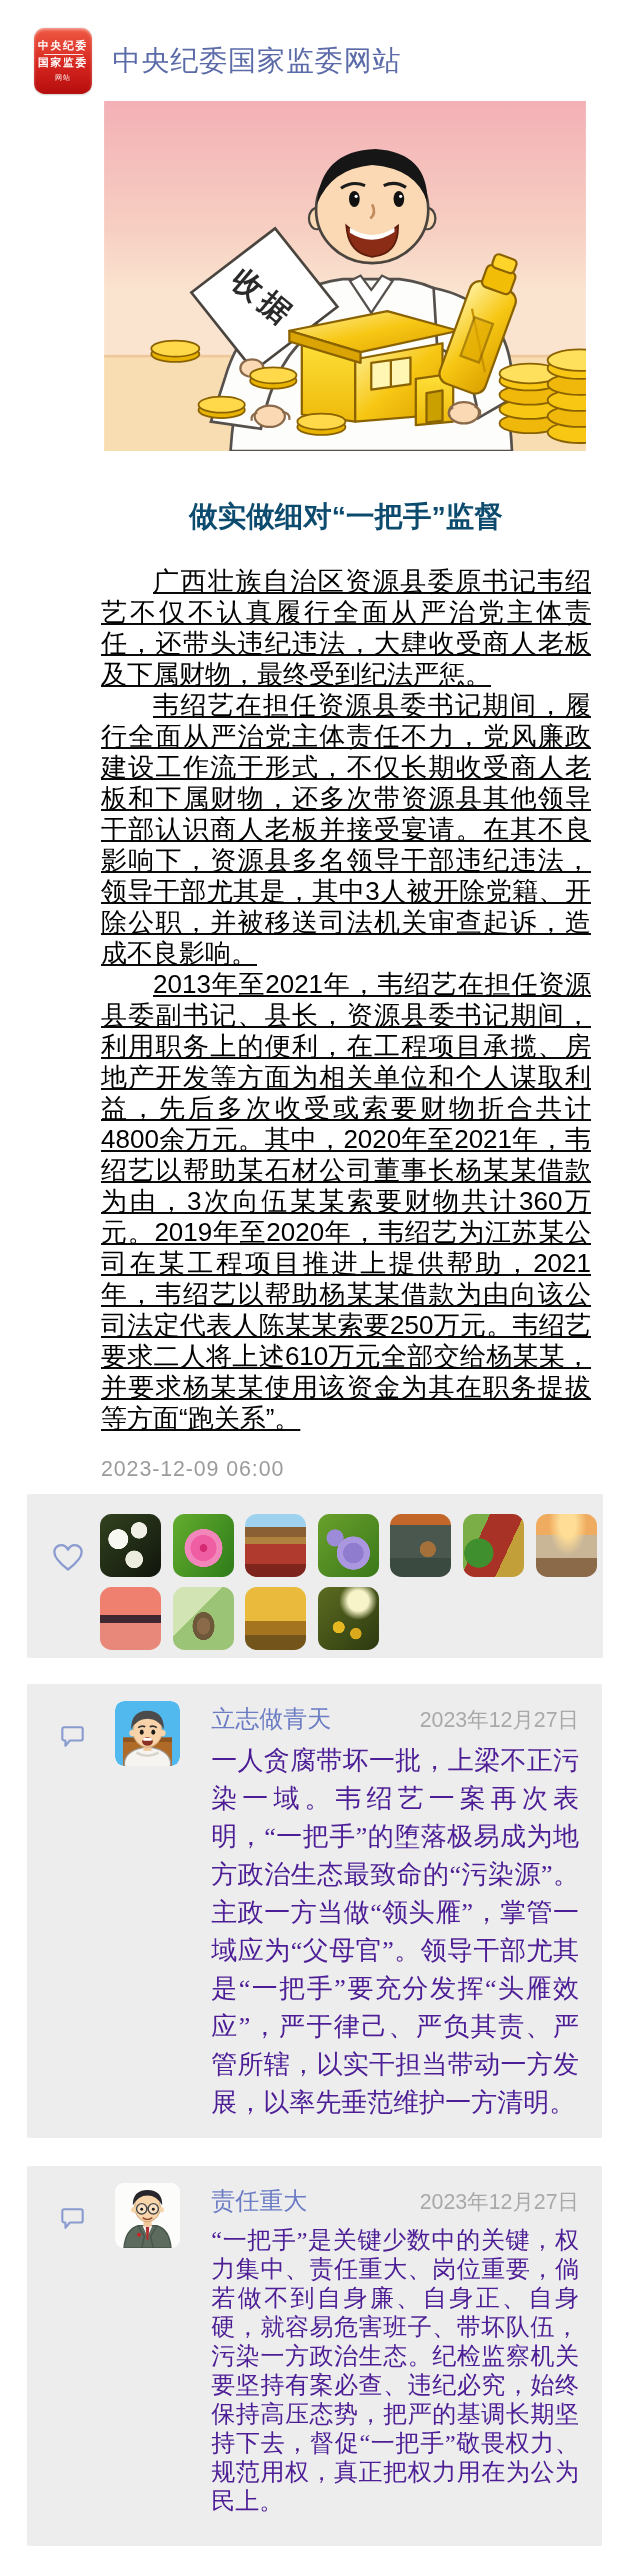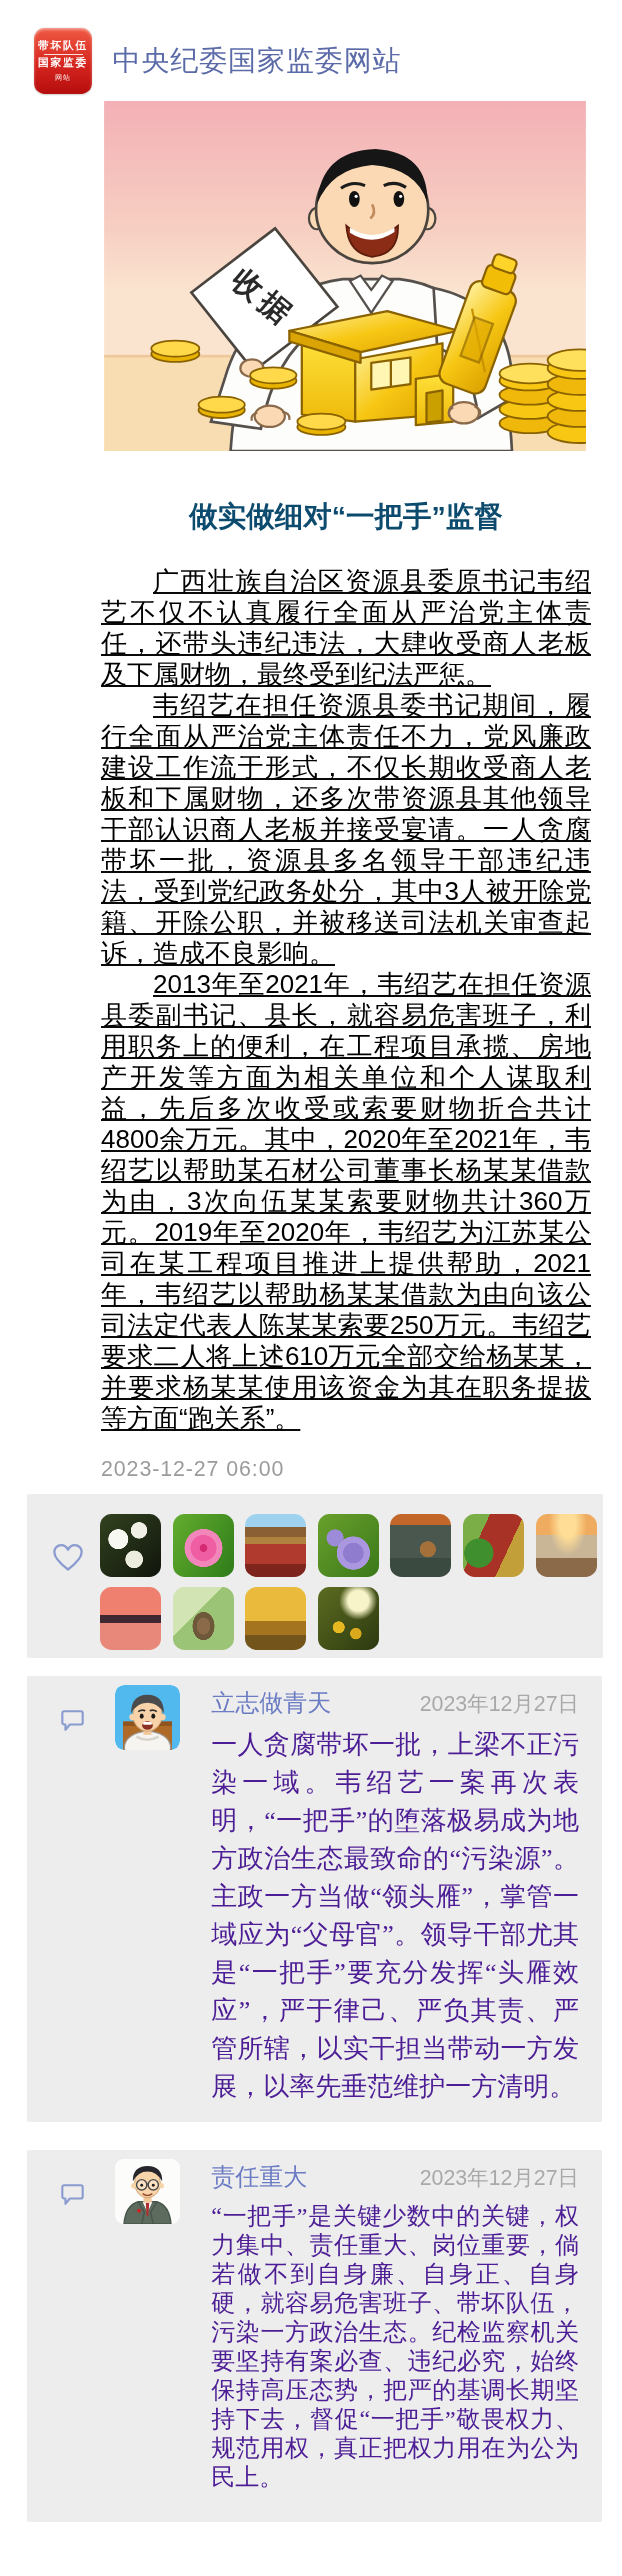--- a/index.html
+++ b/index.html
@@ -52,22 +52,22 @@
   .heart-col{width:32px;margin-top:28.5px;flex-shrink:0;}
   .thumb-grid{
     margin-left:16px;display:grid;
     grid-template-columns:repeat(7,61px);
     gap:9.8px 11.6px;
   }
   .thumb{width:61px;height:63px;border-radius:11.6px;}
 
   
   .comment-card{
-    width:519px;margin:18px 0 0 27px;background:var(--panel_gray);
-    padding:9px 23px 16px 33px;display:flex;border-radius:1.8px;gap:16px;
+    width:519px;margin:26px 0 0 27px;background:var(--panel_gray);
+    padding:17px 23px 16px 33px;display:flex;border-radius:1.8px;gap:16px;
   }
   .comment-card.second{margin-top:28.5px;padding-bottom:30px;}
   .bubble-col{width:25px;margin-top:24px;flex-shrink:0;}
   .avatar{
     width:65px;height:65px;border-radius:9px;margin-left:14.3px;flex-shrink:0;
     overflow:hidden;background:#fff;
   }
   .c-content{flex:1;margin-left:15px;min-width:0;}
   .c-head{display:flex;justify-content:space-between;align-items:baseline;margin-top:1.8px;}
   .c-user{font-size:24px;color:var(--username_blue);}
@@ -78,21 +78,21 @@
   }
   .second .c-text{font-size:24px;line-height:29px;margin-top:9px;}
 </style>
 </head>
 <body>
 
 <div class="page">
 
   <div class="header">
     <div class="logo">
-      <div class="l1">带坏队伍</div>
+      <div class="l1">中央纪委</div>
       <div class="sep"></div>
       <div class="l2">国家监委</div>
       <div class="l3">网站</div>
     </div>
     <div class="site-title">中央纪委国家监委网站</div>
   </div>
 
   <div class="illus">
     <svg width="482" height="350" viewBox="0 0 541 393">
       <defs>
@@ -190,26 +190,26 @@
         <ellipse cx="244" cy="366" rx="27" ry="9" fill="#e9b400"></ellipse>
         <ellipse cx="244" cy="360" rx="27" ry="9" fill="#ffd94a"></ellipse>
       </g>
     </svg>
   </div>
 
   <div class="article">
     <h1>做实做细对“一把手”监督</h1>
     <div class="paras">
       <p>广西壮族自治区资源县委原书记韦绍艺不仅不认真履行全面从严治党主体责任，还带头违纪违法，大肆收受商人老板及下属财物，最终受到纪法严惩。</p>
-      <p>韦绍艺在担任资源县委书记期间，履行全面从严治党主体责任不力，党风廉政建设工作流于形式，不仅长期收受商人老板和下属财物，还多次带资源县其他领导干部认识商人老板并接受宴请。一人贪腐带坏一批，资源县多名领导干部违纪违法，受到党纪政务处分，其中3人被开除党籍、开除公职，并被移送司法机关审查起诉，造成不良影响。</p>
-      <p>2013年至2021年，韦绍艺在担任资源县委副书记、县长，就容易危害班子，利用职务上的便利，在工程项目承揽、房地产开发等方面为相关单位和个人谋取利益，先后多次收受或索要财物折合共计4800余万元。其中，2020年至2021年，韦绍艺以帮助某石材公司董事长杨某某借款为由，3次向伍某某索要财物共计360万元。2019年至2020年，韦绍艺为江苏某公司在某工程项目推进上提供帮助，2021年，韦绍艺以帮助杨某某借款为由向该公司法定代表人陈某某索要250万元。韦绍艺要求二人将上述610万元全部交给杨某某，并要求杨某某使用该资金为其在职务提拔等方面“跑关系”。</p>
-    </div>
-  </div>
-
-  <div class="pub-time">2023-12-27 06:00</div>
+      <p>韦绍艺在担任资源县委书记期间，履行全面从严治党主体责任不力，党风廉政建设工作流于形式，不仅长期收受商人老板和下属财物，还多次带资源县其他领导干部认识商人老板并接受宴请。在其不良影响下，资源县多名领导干部违纪违法，领导干部尤其是，其中3人被开除党籍、开除公职，并被移送司法机关审查起诉，造成不良影响。</p>
+      <p>2013年至2021年，韦绍艺在担任资源县委副书记、县长，资源县委书记期间，利用职务上的便利，在工程项目承揽、房地产开发等方面为相关单位和个人谋取利益，先后多次收受或索要财物折合共计4800余万元。其中，2020年至2021年，韦绍艺以帮助某石材公司董事长杨某某借款为由，3次向伍某某索要财物共计360万元。2019年至2020年，韦绍艺为江苏某公司在某工程项目推进上提供帮助，2021年，韦绍艺以帮助杨某某借款为由向该公司法定代表人陈某某索要250万元。韦绍艺要求二人将上述610万元全部交给杨某某，并要求杨某某使用该资金为其在职务提拔等方面“跑关系”。</p>
+    </div>
+  </div>
+
+  <div class="pub-time">2023-12-09 06:00</div>
 
   <div class="thumb-box">
     <div class="heart-col">
       <svg width="32" height="30" viewBox="0 0 36 34">
         <path d="M18,30 C6,21 2.5,15 2.5,10.2 C2.5,5.6 6,2.5 10.2,2.5 C13.4,2.5 16.3,4.5 18,7.6
                  C19.7,4.5 22.6,2.5 25.8,2.5 C30,2.5 33.5,5.6 33.5,10.2 C33.5,15 30,21 18,30 Z" fill="none" stroke="#8a9bd0" stroke-width="2.6" stroke-linejoin="round"></path>
       </svg>
     </div>
     <div class="thumb-grid">
       <div class="thumb" style="background: radial-gradient(circle at 30% 40%, rgb(248, 248, 242) 0px, rgb(248, 248, 242) 17%, rgba(0, 0, 0, 0) 18%), radial-gradient(circle at 64% 26%, rgb(240, 240, 230) 0px, rgb(240, 240, 230) 13%, rgba(0, 0, 0, 0) 14%), radial-gradient(circle at 56% 72%, rgb(236, 236, 222) 0px, rgb(236, 236, 222) 15%, rgba(0, 0, 0, 0) 16%), linear-gradient(135deg, rgb(50, 66, 31), rgb(16, 21, 12));"></div>

